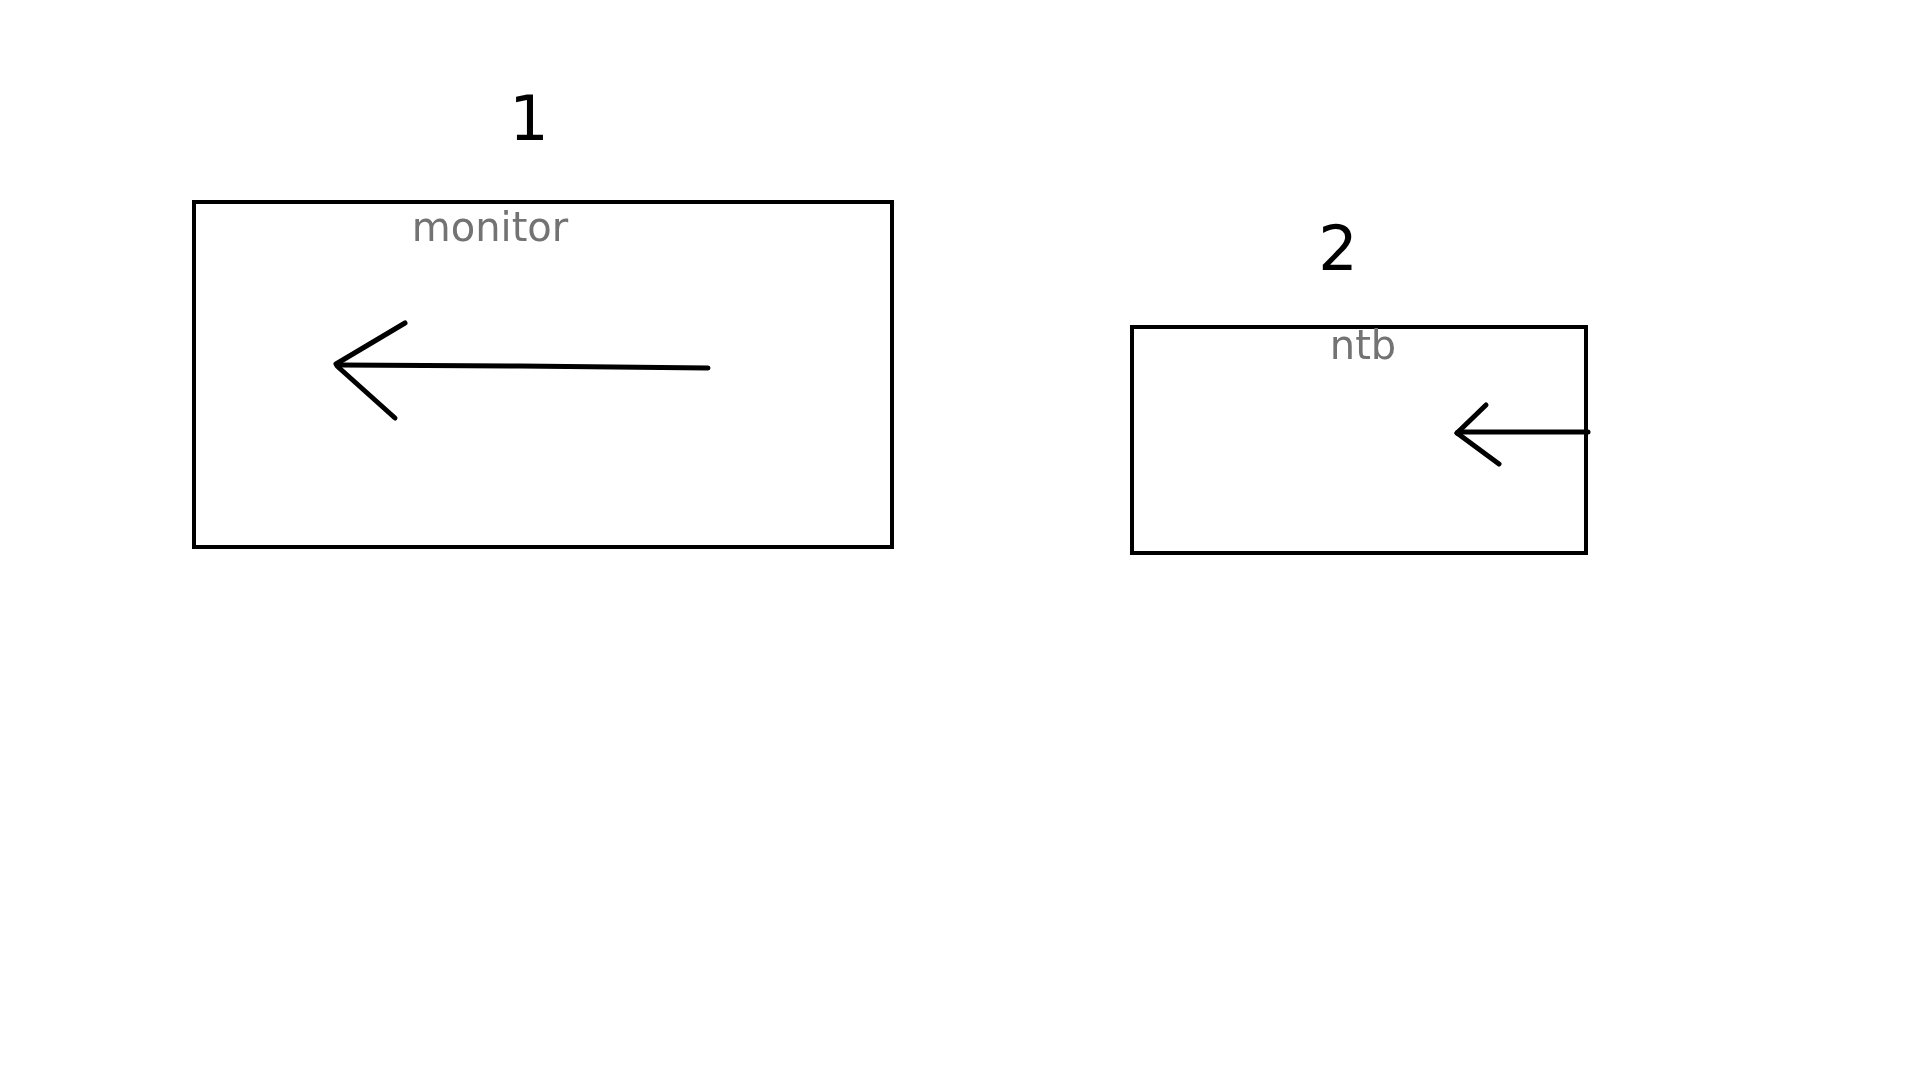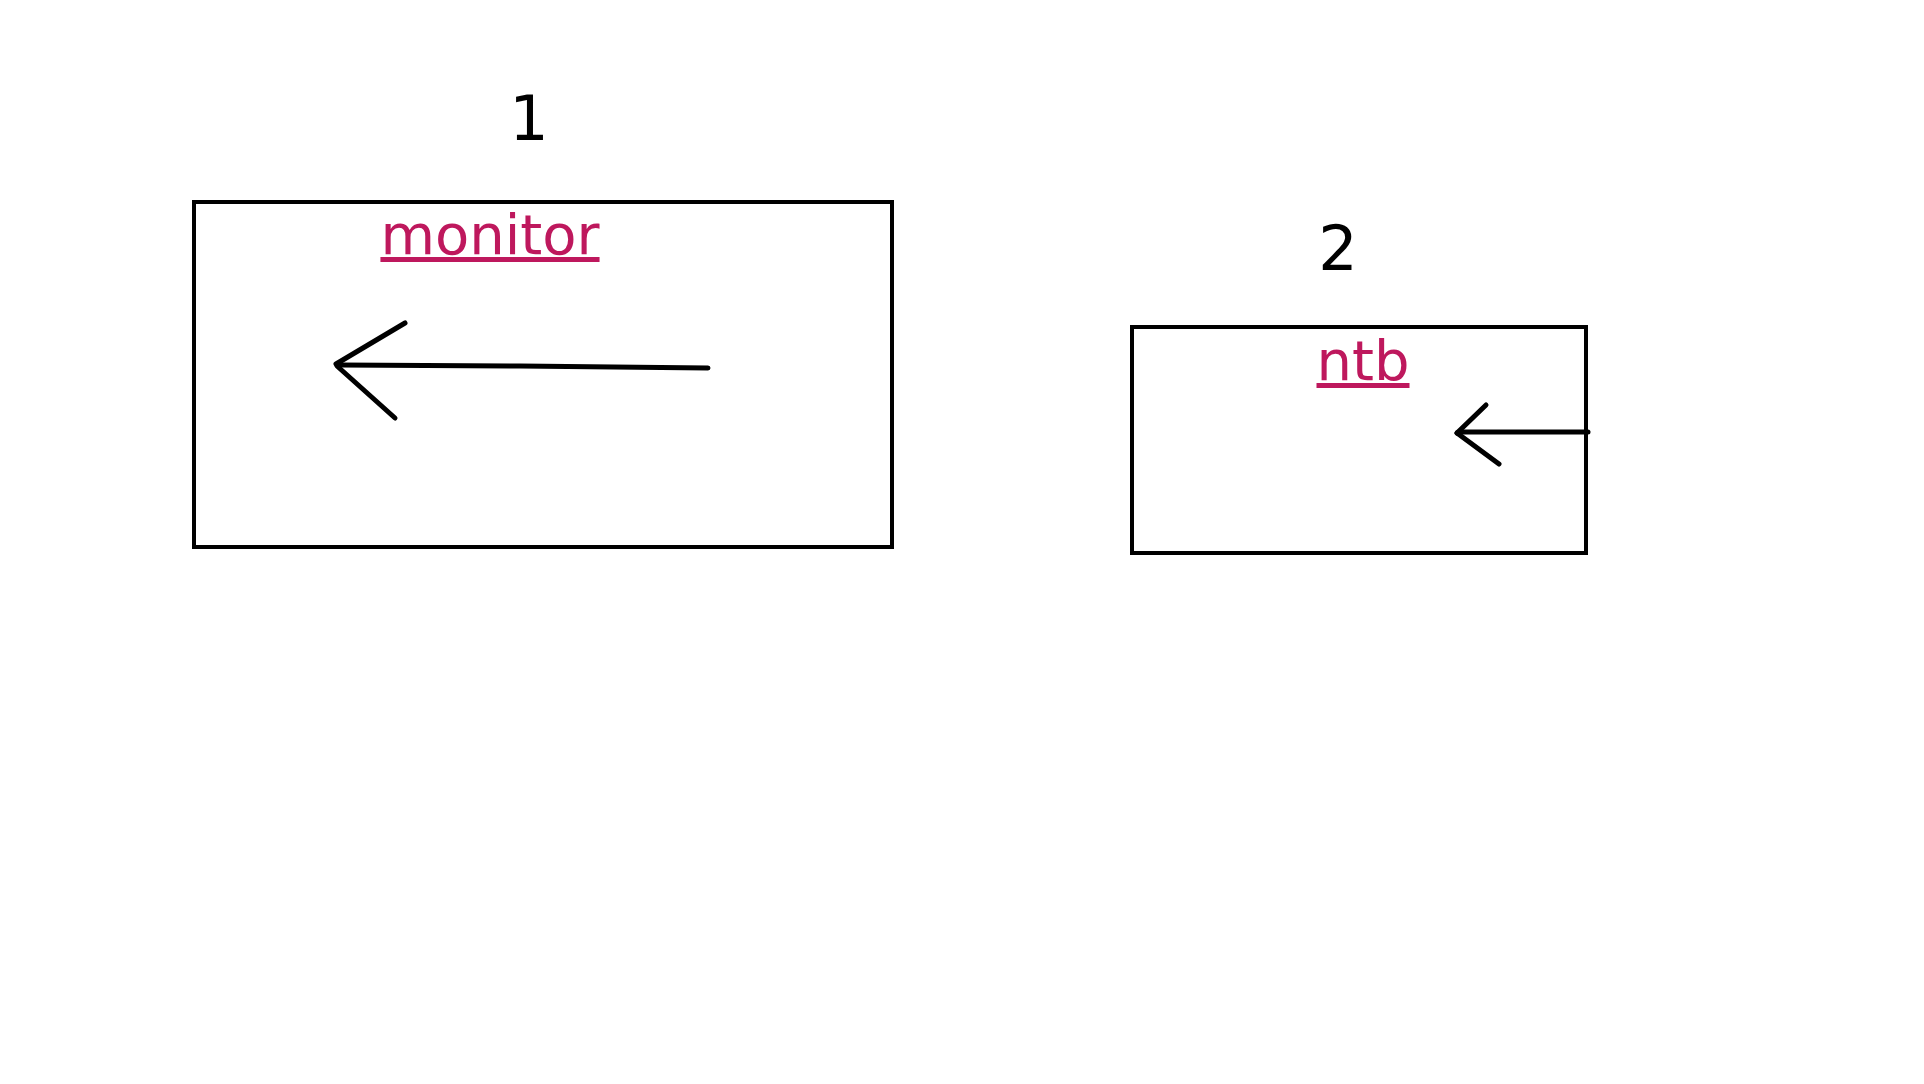--- a/index.html
+++ b/index.html
@@ -24,26 +24,25 @@
   .number-label {
     position: absolute;
     font-size: 62px;
     line-height: 1;
     color: #000000;
     text-align: center;
     white-space: nowrap;
   }
   .box-title {
     position: absolute;
-    font-size: 56px;
+    font-size: 40px;
     line-height: 1;
-    color: #be185d;
+    color: #737373;
     text-align: center;
     white-space: nowrap;
-    text-decoration: underline;
   }
   .arrows-layer {
     position: absolute;
     left: 0;
     top: 0;
     width: 1924px;
     height: 1084px;
     pointer-events: none;
   }
 </style>
@@ -55,21 +54,21 @@
   <div class="number-label" style="left: 499px; top: 88px; width: 60px;">1</div>
 
   <div class="sketch-box" style="left: 192px; top: 200px; width: 702px; height: 349px;"></div>
 
   <div class="box-title" style="left: 330px; top: 207px; width: 320px;">monitor</div>
 
   <div class="number-label" style="left: 1308px; top: 218px; width: 60px;">2</div>
 
   <div class="sketch-box" style="left: 1130px; top: 325px; width: 458px; height: 230px;"></div>
 
-  <div class="box-title" style="left: 1213px; top: 333px; width: 300px; text-align: center;">ntb</div>
+  <div class="box-title" style="left: 1213px; top: 325px; width: 300px; text-align: center;">ntb</div>
 
   <svg class="arrows-layer" width="1924" height="1084" viewBox="0 0 1924 1084">
     <g stroke="#000000" stroke-width="5" fill="none" stroke-linecap="round">
       <path d="M 708,368 L 520,366 L 340,365"></path>
       <path d="M 336,364 L 405,323"></path>
       <path d="M 337,366 L 395,418"></path>
     </g>
     <g stroke="#000000" stroke-width="5" fill="none" stroke-linecap="round">
       <path d="M 1588,432 L 1461,432"></path>
       <path d="M 1457,433 L 1486,405"></path>

